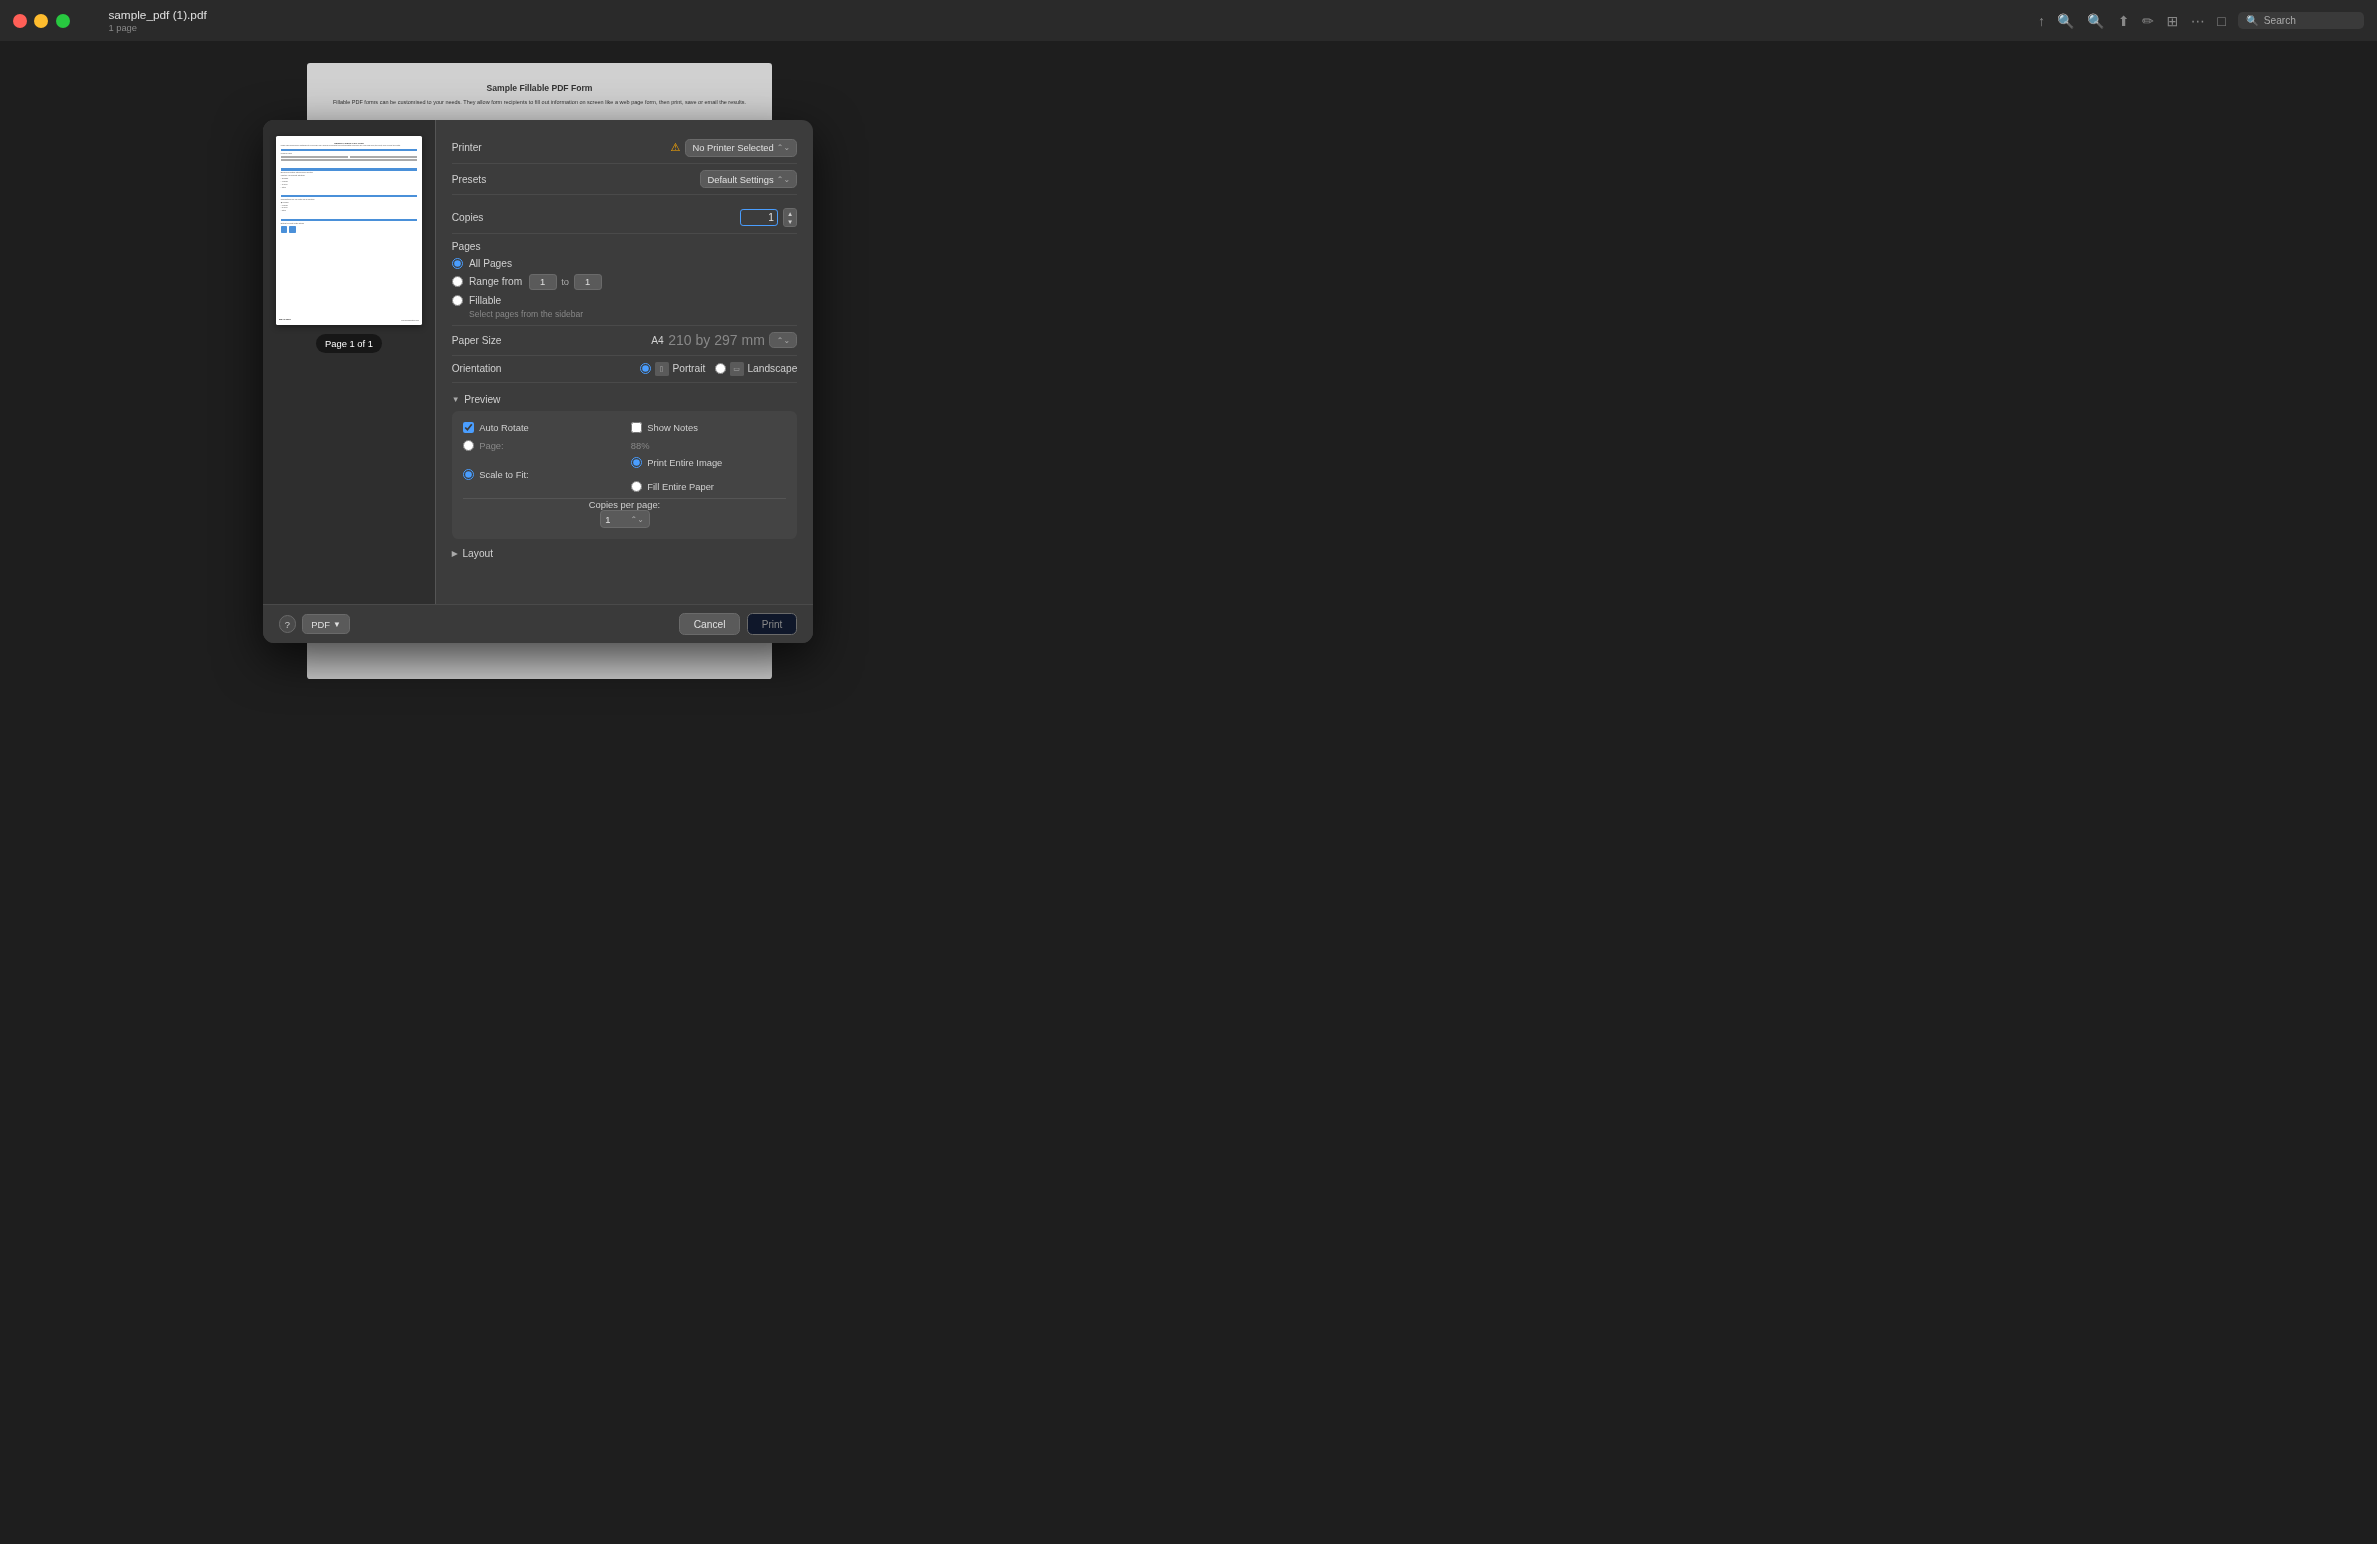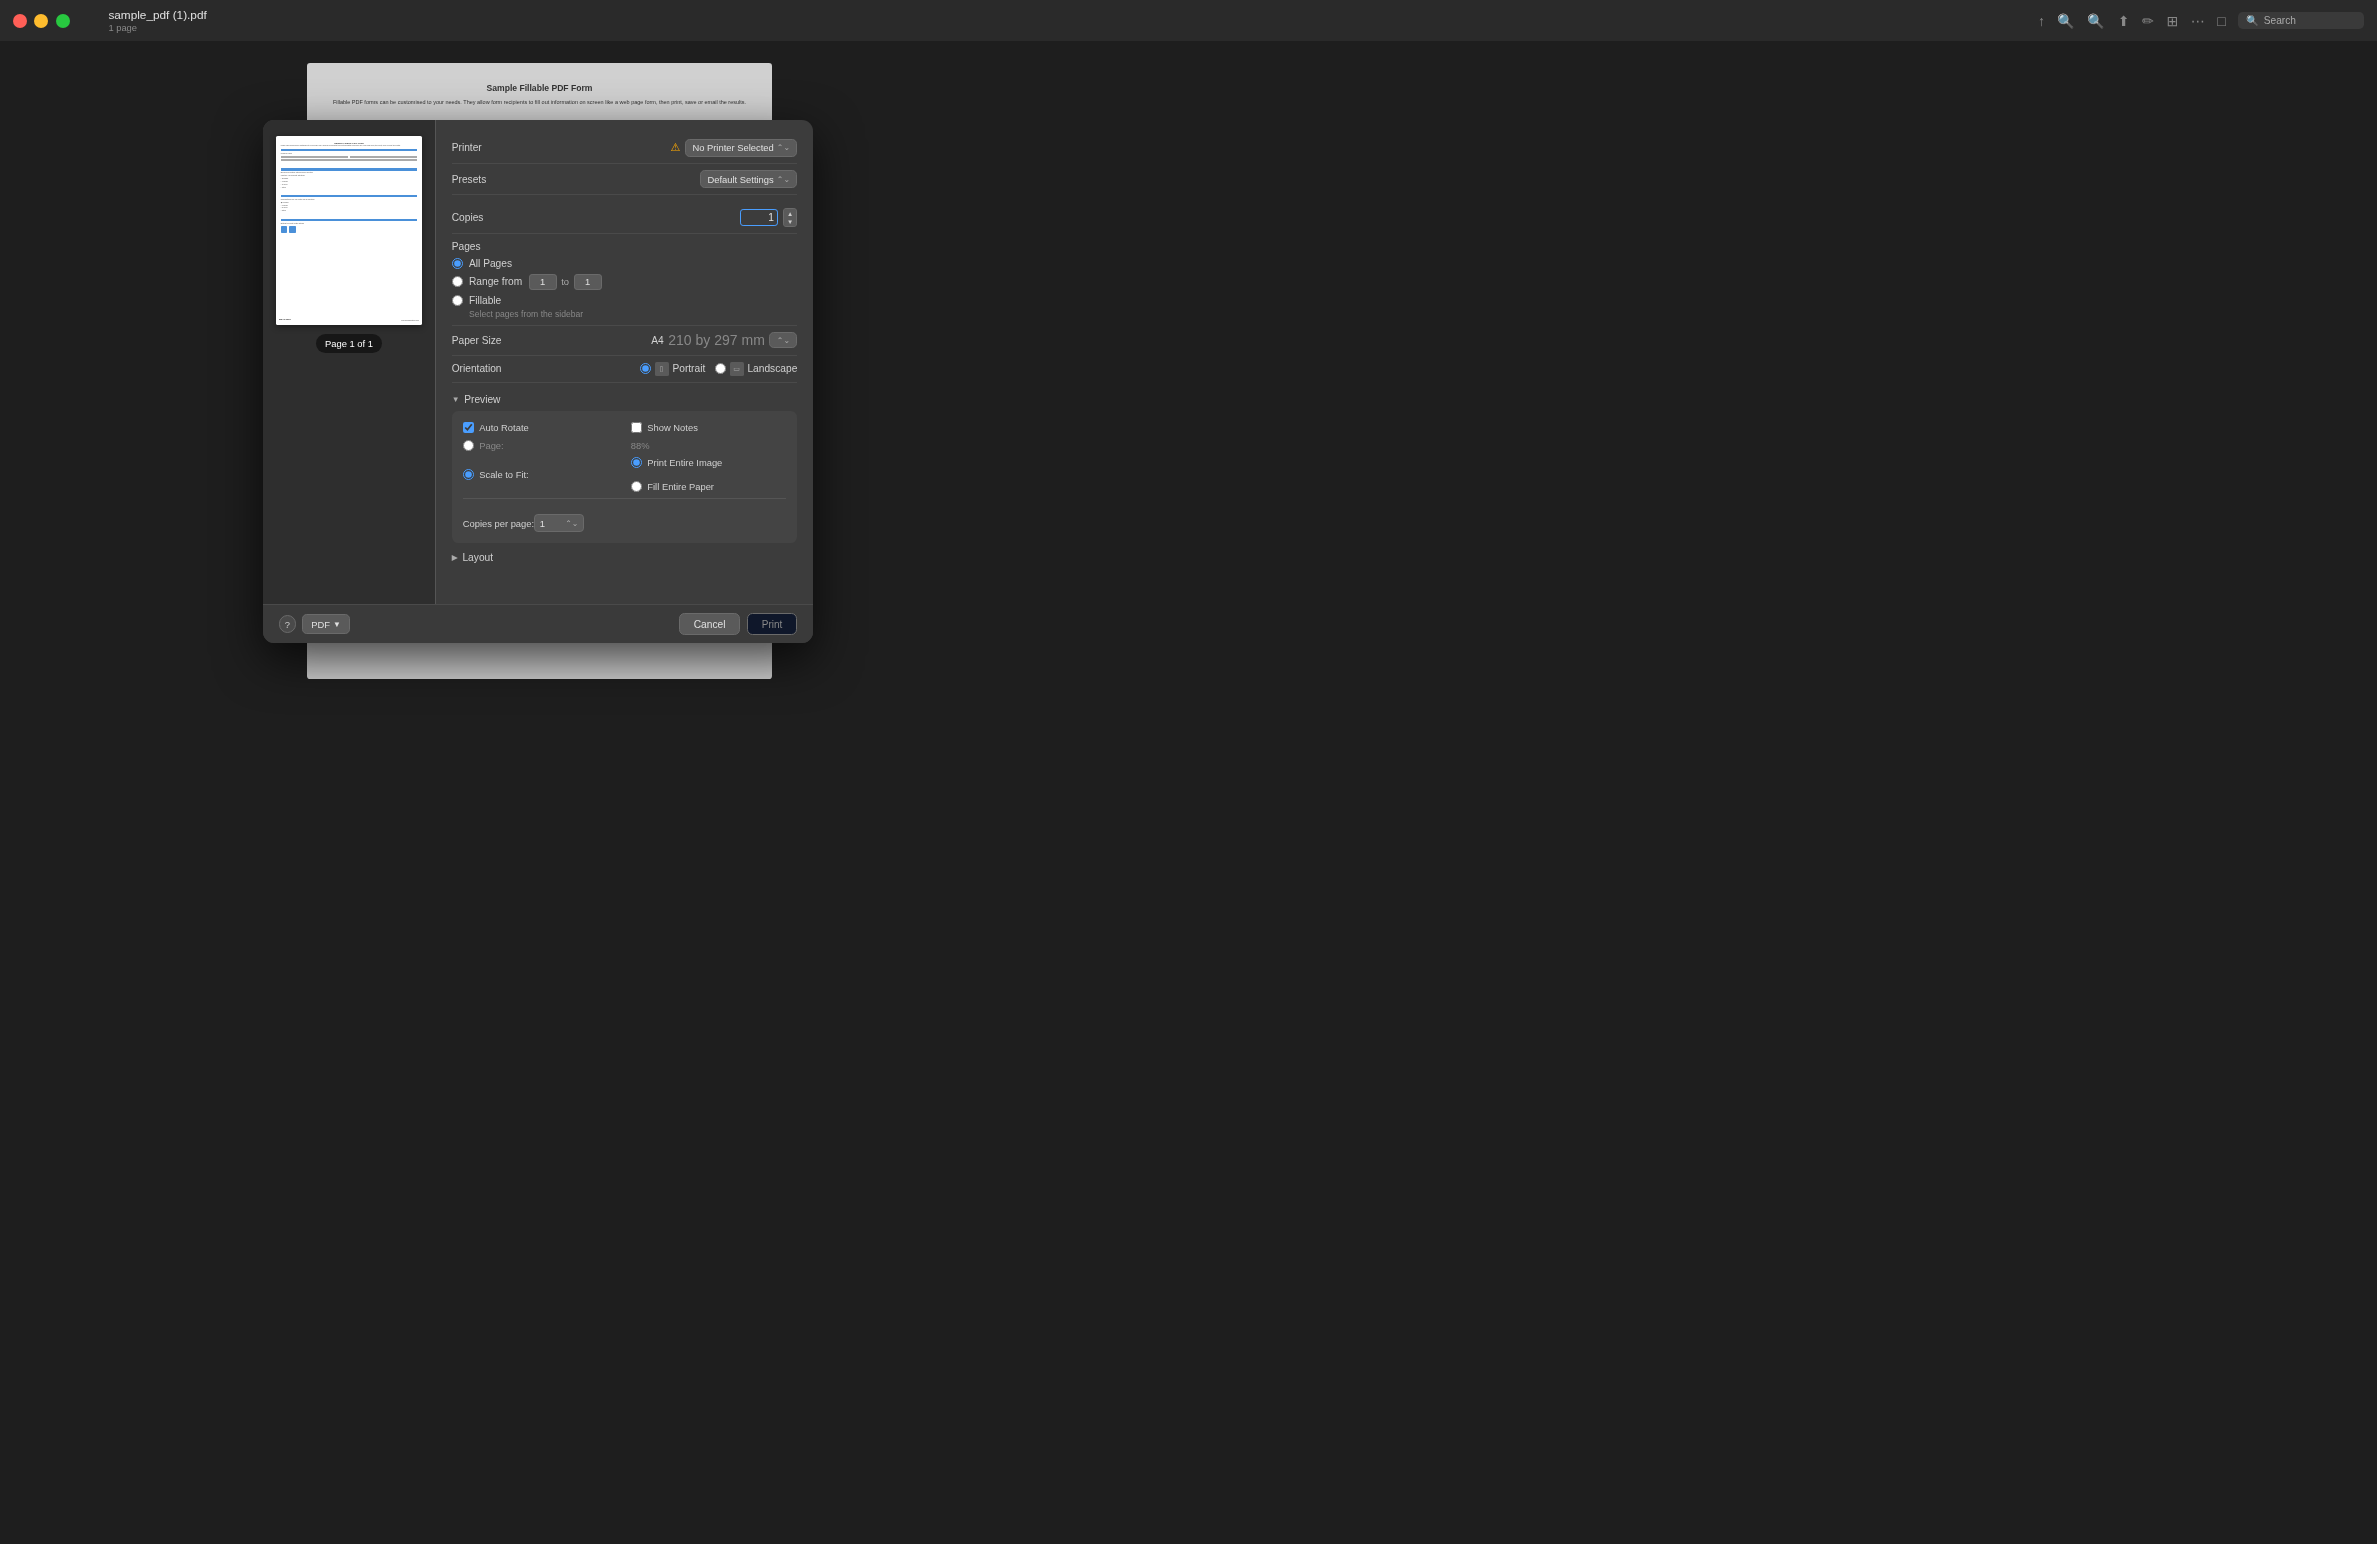--- a/index.html
+++ b/index.html
@@ -360,24 +360,25 @@
     .checkbox-label.dim {
       color: #888;
     }
     .percent-value {
       color: #888;
       font-size: 9.4px;
     }
     .copies-per-page-row {
       display: flex;
       align-items: center;
-      justify-content: flex-start;
+      justify-content: flex-end;
       margin-top: 6.3px;
-      padding-top: 15px;
+      padding-top: 0;
       border-top: 0.8px solid #555;
+      flex-direction: column;
     }
     .cpp-label {
       color: #d0d0d0;
       font-size: 9.4px;
     }
     .cpp-select {
       background: #5a5a5a;
       border: 0.8px solid #6a6a6a;
       border-radius: 3.9px;
       color: #e0e0e0;

